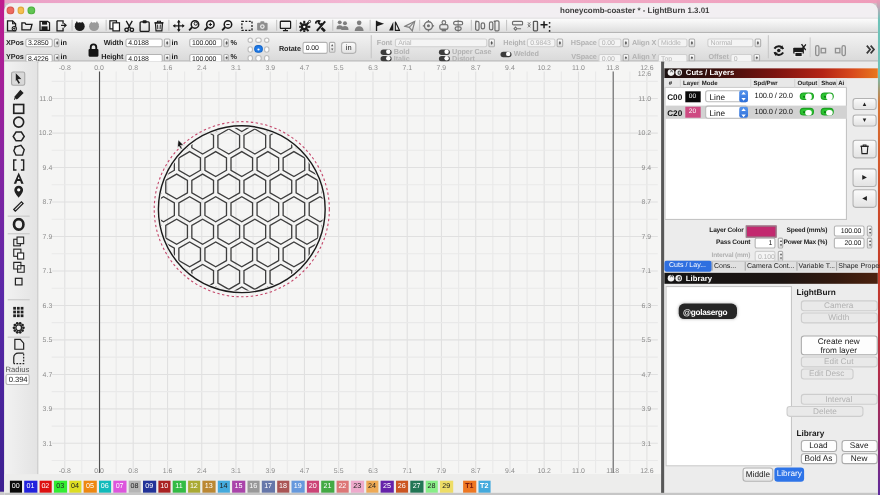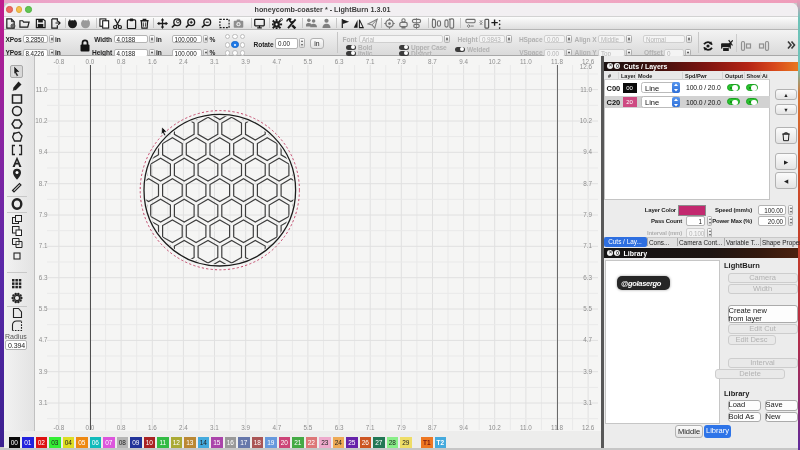--- a/index.html
+++ b/index.html
@@ -7,36 +7,36 @@
 .ab{position:absolute;}
 .lbl{position:absolute;font-size:6.6px;font-weight:bold;color:#1f1f1f;white-space:nowrap;letter-spacing:-0.1px;}
 .glbl{position:absolute;font-size:6.6px;font-weight:bold;color:#b2b2b2;white-space:nowrap;letter-spacing:-0.1px;}
 .ibox{position:absolute;background:#fff;border:1px solid #b4b4b4;border-radius:2px;font-size:6.3px;color:#1c1c1c;padding-left:2px;letter-spacing:-0.1px;white-space:nowrap;}
 .dbox{position:absolute;background:#f4f4f4;border:1px solid #cfcfcf;border-radius:2px;font-size:6.3px;color:#b5b5b5;padding-left:2px;letter-spacing:-0.1px;white-space:nowrap;}
 .spin{position:absolute;width:5.6px;background:linear-gradient(#fdfdfd,#dcdcdc);border:1px solid #b0b0b0;border-radius:1.5px;}
 .spin:before{content:"";position:absolute;left:1px;top:1px;border-left:1.8px solid transparent;border-right:1.8px solid transparent;border-bottom:2.4px solid #555;}
 .spin:after{content:"";position:absolute;left:1px;bottom:1px;border-left:1.8px solid transparent;border-right:1.8px solid transparent;border-top:2.4px solid #555;}
 .pbtn{position:absolute;background:linear-gradient(#fbfbfb,#e3e3e3);border:1px solid #b2b2b2;border-radius:3px;color:#222;text-align:center;}
 .dbtn{position:absolute;background:#e9e9e9;border:1px solid #cdcdcd;border-radius:3px;color:#b2b2b2;text-align:center;font-size:7.5px;}
-.ebtn{position:absolute;background:#fdfdfd;border:1px solid #ababab;border-radius:3px;color:#1a1a1a;font-size:7.5px;}
+.ebtn{position:absolute;background:#fdfdfd;border:1px solid #ababab;border-radius:3px;color:#1a1a1a;text-align:center;font-size:7.5px;}
 .tgl{position:absolute;width:10px;height:5.5px;background:#3c3c3c;border-radius:3px;}
 .tgl:after{content:"";position:absolute;right:0.8px;top:0.8px;width:4px;height:4px;background:#fff;border-radius:50%;}
 .gtgl{position:absolute;width:12.5px;height:7px;background:#2bc430;border-radius:3.5px;border:0.5px solid #1da023;}
 .gtgl:after{content:"";position:absolute;right:0.3px;top:0.5px;width:5.8px;height:5.8px;background:#fff;border-radius:50%;}
 .gtgl:before{content:"";position:absolute;left:2.2px;top:2.2px;width:2.2px;height:2.2px;background:#0f7f14;border-radius:50%;}
 </style></head><body>
 <div class="ab" style="left:0;top:0;width:800px;height:3px;background:linear-gradient(90deg,#eba0c6,#f3b5d2 40%,#f0a8c4 70%,#ef9cba)"></div>
 <div class="ab" style="left:0;top:0;width:4px;height:447px;background:linear-gradient(#c01b8e,#8c24a2 30%,#5a28a8 60%,#3c2090)"></div>
 <div class="ab" style="right:0;top:0;width:3px;height:450px;background:linear-gradient(#ee9ab8 0%,#6ec2b8 4%,#6fc3b9 15%,#d87331 21%,#d3532a 35%,#c63b28 55%,#b62c48 75%,#8c2a70 90%,#5e2a9e 100%)"></div>
 <div class="ab" style="left:4px;top:3px;width:793.5px;height:447px;background:#ececec;border-radius:7px 7px 0 0;overflow:hidden"></div>
 <div class="ab" style="left:4px;top:3px;width:793.5px;height:13.5px;background:#f2eff2;border-radius:7px 7px 0 0;border-bottom:1px solid #d2d2d2"></div>
 <div class="ab" style="left:6.3px;top:6.3px;width:6.4px;height:6.4px;border-radius:50%;background:#ee6a5f;border:0.5px solid #d95b50"></div>
 <div class="ab" style="left:15.8px;top:6.3px;width:6.4px;height:6.4px;border-radius:50%;background:#f5bf4f;border:0.5px solid #dfa93c"></div>
 <div class="ab" style="left:25.3px;top:6.3px;width:6.4px;height:6.4px;border-radius:50%;background:#62c554;border:0.5px solid #4fb23f"></div>
-<div class="ab" style="left:0;top:5px;width:645px;text-align:center;font-size:7.2px;font-weight:bold;color:#3c3c3c">honeycomb-coaster&nbsp;*&nbsp;-&nbsp;LightBurn&nbsp;1.3.01</div>
+<div class="ab" style="left:0;top:5px;width:645px;text-align:right;font-size:7.2px;font-weight:bold;color:#3c3c3c">honeycomb-coaster&nbsp;*&nbsp;-&nbsp;LightBurn&nbsp;1.3.01</div>
 <div class="ab" style="left:4px;top:16.5px;width:793.5px;height:13.5px;background:linear-gradient(#fcfcfc,#dedede);border-bottom:1px solid #b5b5b5"></div>
 <svg class="ab" style="left:5.0px;top:17.8px" width="11" height="11" viewBox="0 0 12 12">
     <path d="M2 1h5l3 3v7H2z" fill="none" stroke="#1b1b1b" stroke-width="1.3"></path>
     <path d="M7 1v3h3" fill="none" stroke="#1b1b1b" stroke-width="1"></path>
     <circle cx="8.7" cy="8.7" r="2.1" fill="#fff" stroke="#1b1b1b" stroke-width="1"></circle>
     <path d="M8.7 7.5v2.4M7.5 8.7h2.4" stroke="#1b1b1b" stroke-width="0.9"></path>
   </svg>
 <svg class="ab" style="left:18.5px;top:17.8px" width="11" height="11" viewBox="0 0 12 12">
     <path d="M1 10V3h3l1 1.5h6L9.5 10z" fill="none" stroke="#1b1b1b" stroke-width="1.3"></path>
   </svg>
@@ -695,21 +695,21 @@
 <div class="ab" style="left:723.5px;top:238px;width:1px;height:8px;background:#aaa"></div>
 <div class="ab" style="left:759.5px;top:238px;width:1px;height:8px;background:#aaa"></div>
 <div class="ab" style="left:603.5px;top:248px;width:194px;height:10px;background:linear-gradient(90deg,#131313,#1d1512 55%,#33190e 80%,#4c220f)"></div>
 <div class="ab" style="left:606.5px;top:249.8px;width:6.4px;height:6.4px;border-radius:50%;background:#f2f2f2"></div>
 <div class="ab" style="left:614px;top:249.8px;width:6.4px;height:6.4px;border-radius:50%;background:#f2f2f2"></div>
 <div class="ab" style="left:608.2px;top:250.3px;font-size:5.5px;color:#333;line-height:5.5px">✕</div>
 <div class="ab" style="left:616px;top:251.4px;width:3.2px;height:3.2px;border-radius:50%;border:1px solid #444"></div>
 <div class="ab" style="left:623.5px;top:249.5px;font-size:7px;font-weight:bold;color:#fff">Library</div>
 <div class="ab" style="left:604.5px;top:259.5px;width:115px;height:164px;background:#fff;border:1px solid #c6c6c6"></div>
 <div class="ab" style="left:616.5px;top:275.5px;width:53px;height:14px;background:#262626;border-radius:5px;box-shadow:0 0 2px 1px rgba(130,130,130,0.35)"></div>
-<div class="ab" style="left:621px;top:278.5px;font-size:7.5px;font-style:italic;font-weight:bold;color:#fff;letter-spacing:-0.3px">@golasergo</div>
+<div class="ab" style="left:621px;top:278.5px;font-size:7.5px;font-weight:bold;color:#fff;letter-spacing:-0.3px">@golasergo</div>
 <div class="ab" style="left:724px;top:261px;font-size:7.5px;font-weight:bold;color:#1a1a1a">LightBurn</div>
 <div class="dbtn" style="left:727.5px;top:272.5px;width:70px;height:10px;line-height:8px">Camera</div>
 <div class="dbtn" style="left:727.5px;top:283.5px;width:70px;height:10px;line-height:8px">Width</div>
 <div class="ebtn" style="left:727.5px;top:304.5px;width:70px;height:18.5px;line-height:8.5px;padding-top:1px">Create new<br>from layer</div>
 <div class="dbtn" style="left:727.5px;top:324px;width:70px;height:10px;line-height:8px">Edit Cut</div>
 <div class="dbtn" style="left:727.5px;top:334.5px;width:48px;height:10px;line-height:8px">Edit Desc</div>
 <div class="dbtn" style="left:727.5px;top:358px;width:70px;height:10px;line-height:8px">Interval</div>
 <div class="dbtn" style="left:715px;top:369px;width:70px;height:10px;line-height:8px">Delete</div>
 <div class="ab" style="left:724px;top:388.5px;font-size:7.5px;font-weight:bold;color:#1a1a1a">Library</div>
 <div class="ebtn" style="left:727.5px;top:400px;width:33px;height:10.5px;line-height:8.5px">Load</div>

